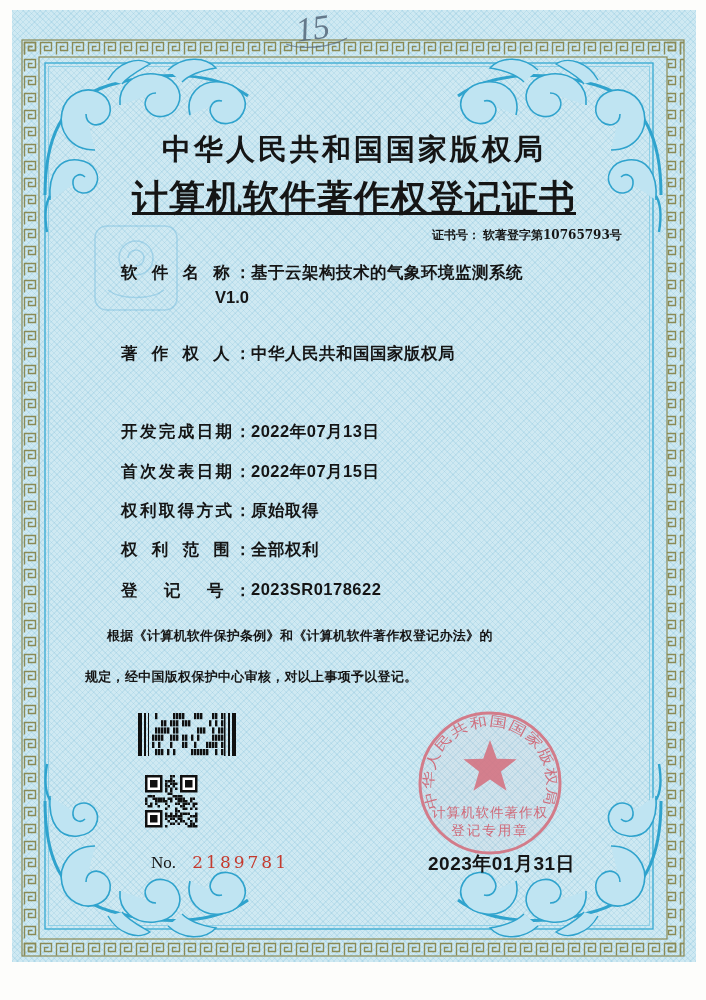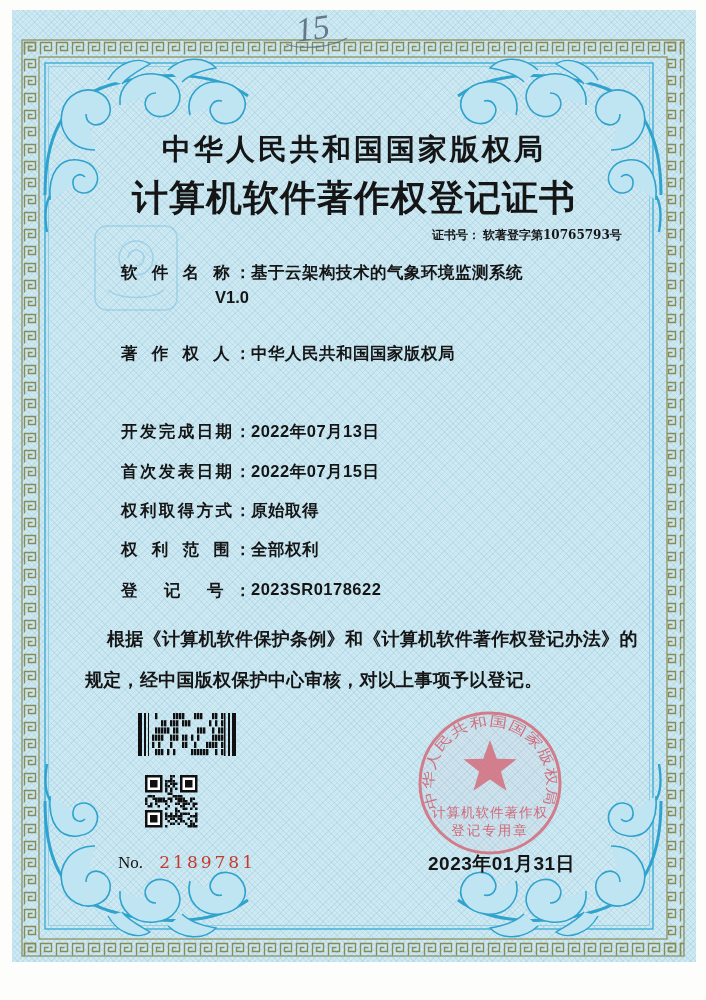--- a/index.html
+++ b/index.html
@@ -17,33 +17,33 @@
       repeating-linear-gradient(-45deg, rgba(70,160,200,.13) 0 1px, rgba(0,0,0,0) 1px 4px);
   }
   .overlay{position:absolute;left:0;top:0;width:706px;height:1000px;pointer-events:none;}
   .abs{position:absolute;}
   .authority{
     left:12px;top:130px;width:684px;text-align:center;
     font-size:29px;font-weight:bold;letter-spacing:3px;color:var(--ink,#151515);
   }
   .cert-title{
     left:12px;top:174px;width:684px;text-align:center;
-    font-size:36px;font-weight:bold;letter-spacing:1px;color:var(--ink,#151515);
+    font-size:36px;font-weight:bold;letter-spacing:1px;color:var(--ink,#151515);text-decoration:underline;
   }
   .certno{left:432px;top:227px;font-size:12px;font-weight:bold;color:var(--ink,#151515);white-space:nowrap;}
   .certno .num{font-family:"DejaVu Serif",serif;}
   .row{left:85px;font-size:16.5px;font-weight:bold;color:var(--ink,#151515);white-space:nowrap;
        font-family:"Liberation Sans","DejaVu Sans",sans-serif;padding-left:36px;}
   .row .lbl{display:inline-block;width:130px;text-align:justify;text-align-last:justify;vertical-align:top;}
   .row .val{display:inline-block;margin-left:0px;letter-spacing:0.5px;}
   .val2{left:215px;font-size:16.5px;font-weight:bold;color:var(--ink,#151515);
         font-family:Liberation Sans, sans-serif;}
-  .stmt{font-size:18px;font-weight:bold;color:var(--ink,#151515);white-space:nowrap;letter-spacing:0.3px;
+  .stmt{font-size:13px;font-weight:bold;color:var(--ink,#151515);white-space:nowrap;letter-spacing:0.3px;
         font-family:"Liberation Sans","DejaVu Sans",sans-serif;}
-  .footer-no{left:118px;top:852px;font-size:17px;color:var(--ink,#151515);white-space:nowrap;}
+  .footer-no{left:118px;top:852px;font-size:17px;color:var(--ink,#151515);white-space:nowrap;padding-left:33px;}
   .footer-no .serial{color:var(--serial,#c43a2e);letter-spacing:3px;font-family:"DejaVu Serif",serif;margin-left:12px;}
   .issue-date{left:428px;top:851px;font-size:19px;font-weight:bold;color:var(--ink,#151515);
         font-family:"Liberation Sans","DejaVu Sans",sans-serif;letter-spacing:0.5px;text-align:right;}
   svg text{font-family:"Liberation Serif","DejaVu Serif",serif;}
 </style>
 </head>
 <body>
 
 <div class="page"></div>
 

